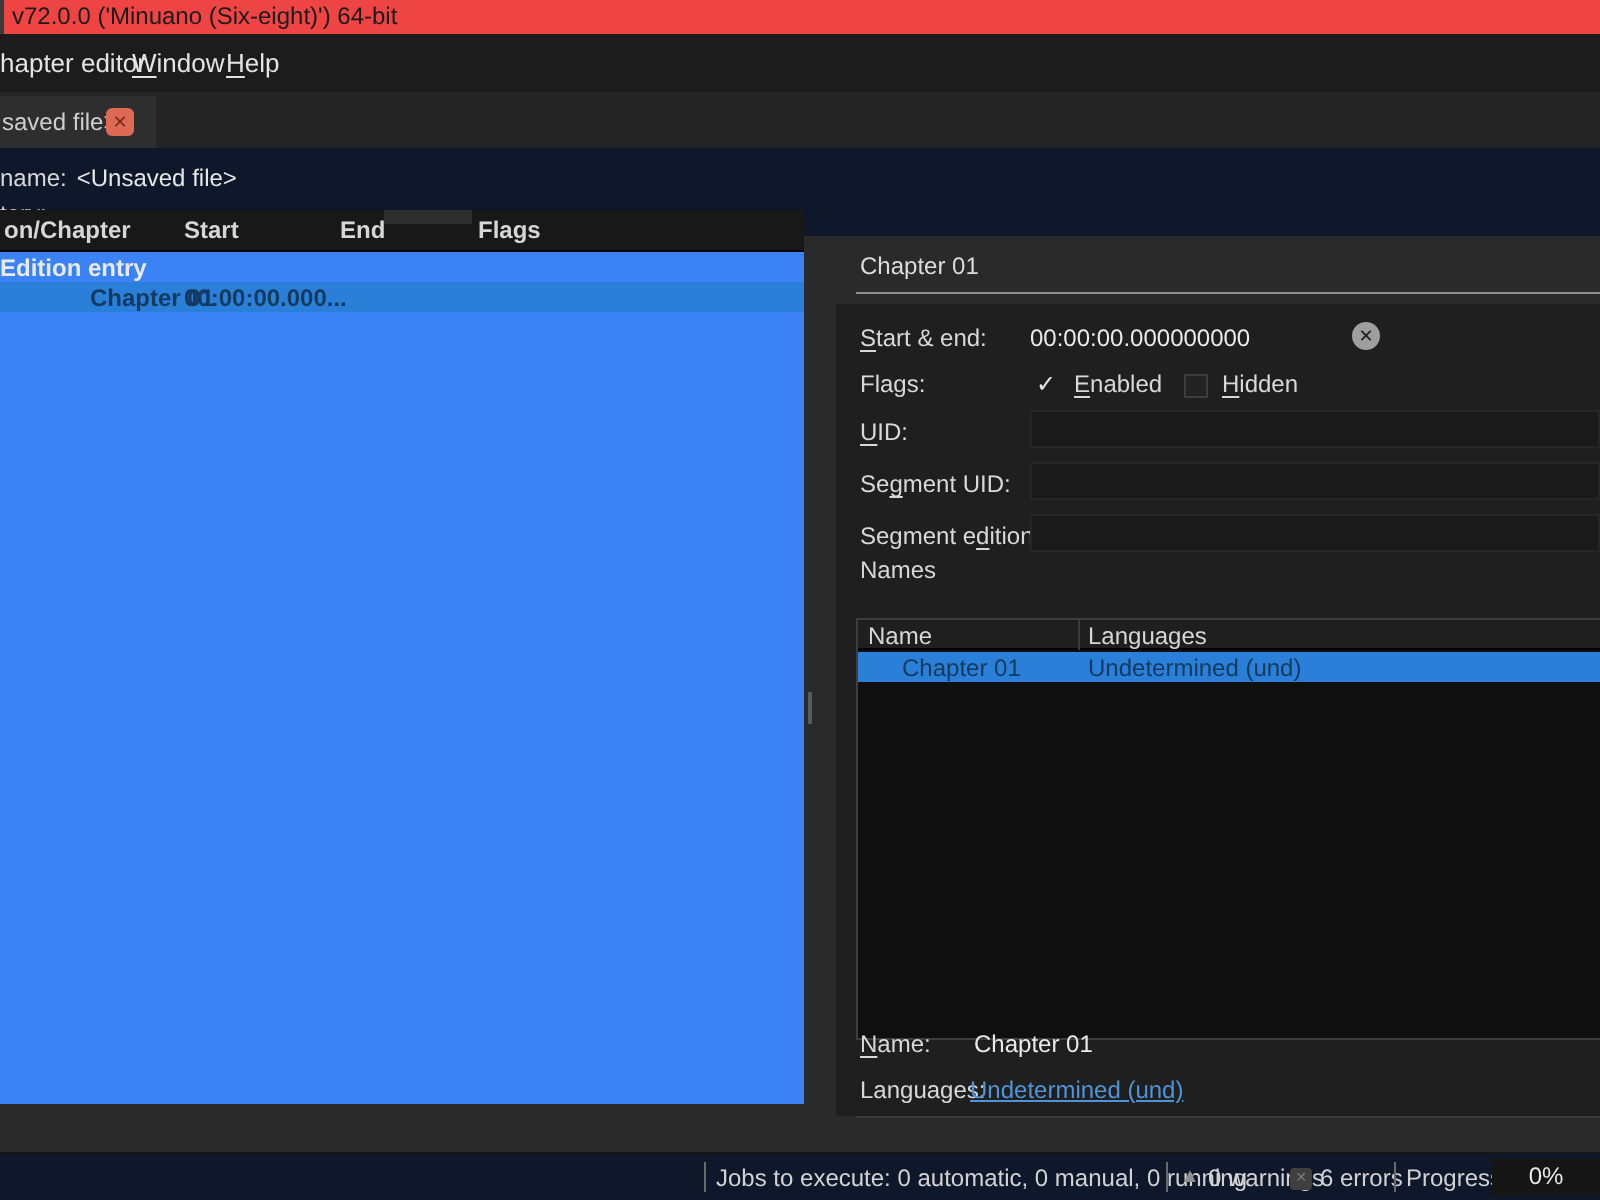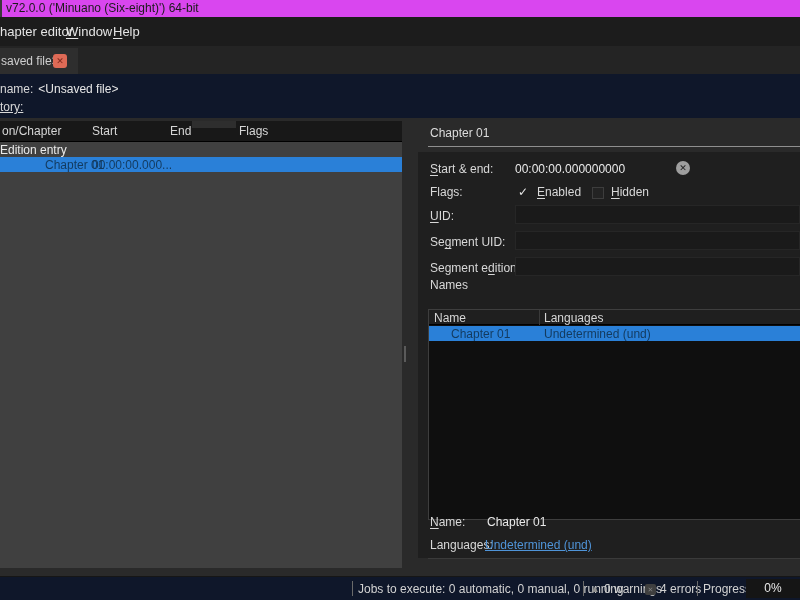--- a/index.html
+++ b/index.html
@@ -1,21 +1,21 @@
 <!DOCTYPE html>
 <html><head>
 <meta charset="utf-8">
 <style>
   * { margin:0; padding:0; box-sizing:border-box; }
   html,body { width:800px; height:600px; background:#2a2a2a; }
   body { font-family:"Liberation Sans","DejaVu Sans",sans-serif; font-size:12px; color:#d8d8d8; }
   #window { position:relative; width:800px; height:600px; overflow:hidden; background:#2a2a2a; }
 
   
-  .titlebar { position:absolute; left:0; top:0; width:800px; height:17px; background:#d946ef; color:#1b1b1b; line-height:17px; }
+  .titlebar { position:absolute; left:0; top:0; width:800px; height:17px; background:#ef4444; color:#1b1b1b; line-height:17px; }
   .titlebar span { position:absolute; left:6px; font-size:12px; }
   .win-edge { position:absolute; left:0; top:0; width:2px; height:17px; background:#3a3a3a; }
 
   
   .menubar { position:absolute; left:0; top:17px; width:800px; height:29px; background:#1c1c1c; }
   .menu-item { position:absolute; top:0; height:29px; line-height:29px; font-size:13px; color:#e4e4e4; cursor:default; }
   .accel { text-decoration:underline; text-underline-offset:2px; }
 
   
   .tabbar { position:absolute; left:0; top:46px; width:800px; height:28px; background:#242424; }
@@ -24,21 +24,21 @@
   .tab-close { position:absolute; left:53px; top:6px; width:14px; height:14px; background:#de6a56; border-radius:3px; color:#7e281c; font-size:9px; font-weight:bold; text-align:center; line-height:14px; cursor:pointer; }
 
   
   .infostrip { position:absolute; left:0; top:74px; width:800px; height:44px; background:#0f172a; }
   .info-row1 { position:absolute; left:0; top:8px; }
   .info-row2 { position:absolute; left:0; top:26px;text-decoration:underline; }
   .info-label { color:#d8d8d8; }
   .info-value { color:#e6e6e6; margin-left:5px; }
 
   
-  .tree { position:absolute; left:0; top:121px; width:402px; height:447px; background:#404040; }
+  .tree { position:absolute; left:0; top:105px; width:402px; height:447px; background:#3b82f6;font-weight:bold; }
   .tree-header { position:absolute; left:0; top:0; width:402px; height:21px; background:#181818; border-bottom:1px solid #000; }
   .th { position:absolute; top:3px; color:#d6d6d6; }
   .th-hl { position:absolute; left:192px; top:0; width:44px; height:7px; background:#2e2e2e; }
   .tree-row1 { position:absolute; left:0; top:21px; width:348px; height:15px; color:#eaeaea; }
   .tree-row2 { position:absolute; left:0; top:36px; width:402px; height:15px; background:#2a80d8; color:#133a5f; }
   .cell { position:absolute; top:1px; white-space:nowrap; }
 
   
   .splitter { position:absolute; left:402px; top:118px; width:8px; height:452px; background:#2a2a2a; }
   .splitter-handle { position:absolute; left:2px; top:228px; width:2px; height:16px; background:#5a5a5a; }
@@ -178,19 +178,19 @@
     <div class="bottom-rule"></div>
   </div>
 
   <div class="statusbar">
     <div class="sb-sep" style="left:352px;"></div>
     <span class="sb-text" style="left:358px;">Jobs to execute: 0 automatic, 0 manual, 0 running</span>
     <div class="sb-sep" style="left:583px;"></div>
     <span class="warn-icon">▲</span>
     <span class="sb-text" style="left:604px;">0 warnings</span>
     <span class="err-icon">✕</span>
-    <span class="sb-text" style="left:660px;">4 errors</span>
+    <span class="sb-text" style="left:660px;">6 errors</span>
     <div class="sb-sep" style="left:697px;"></div>
     <span class="sb-text" style="left:703px;">Progress:</span>
     <div class="progress">0%</div>
   </div>
 
 </div>
 
 </body></html>

